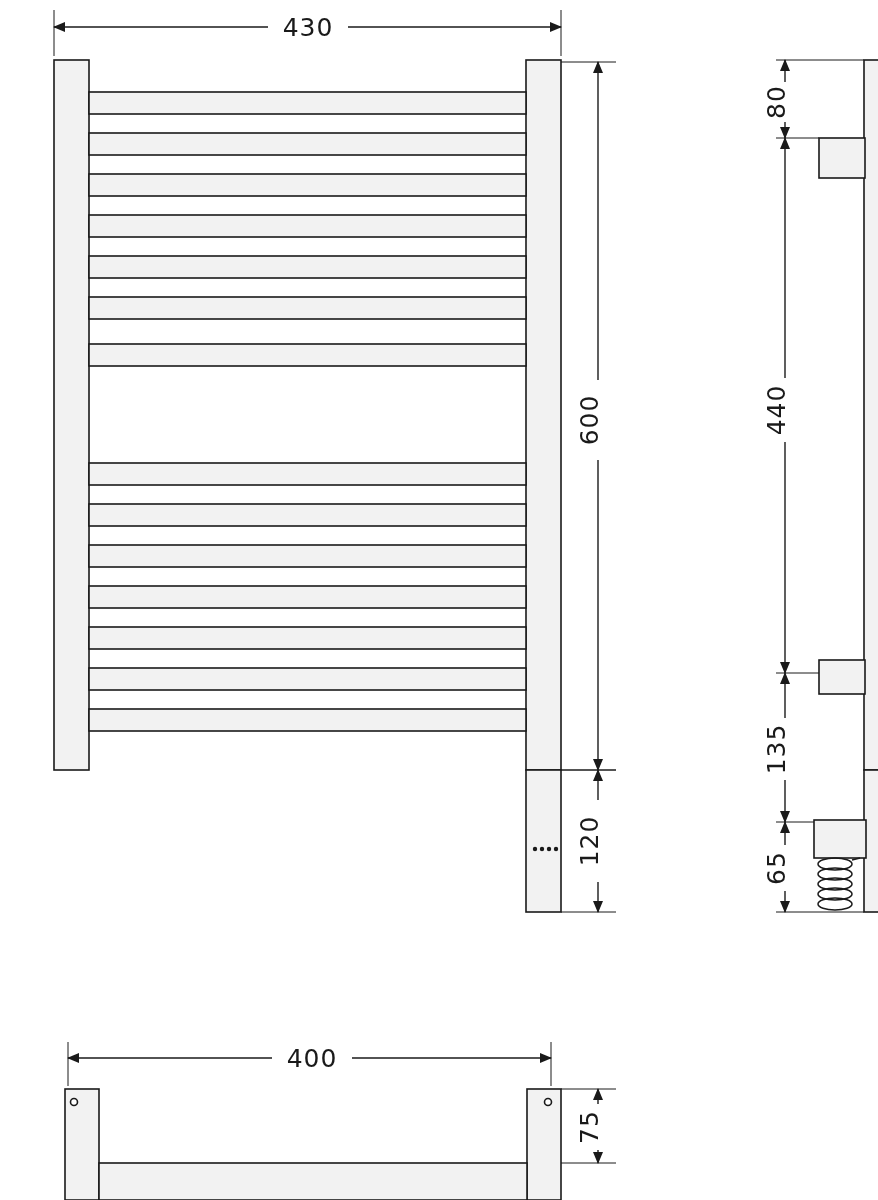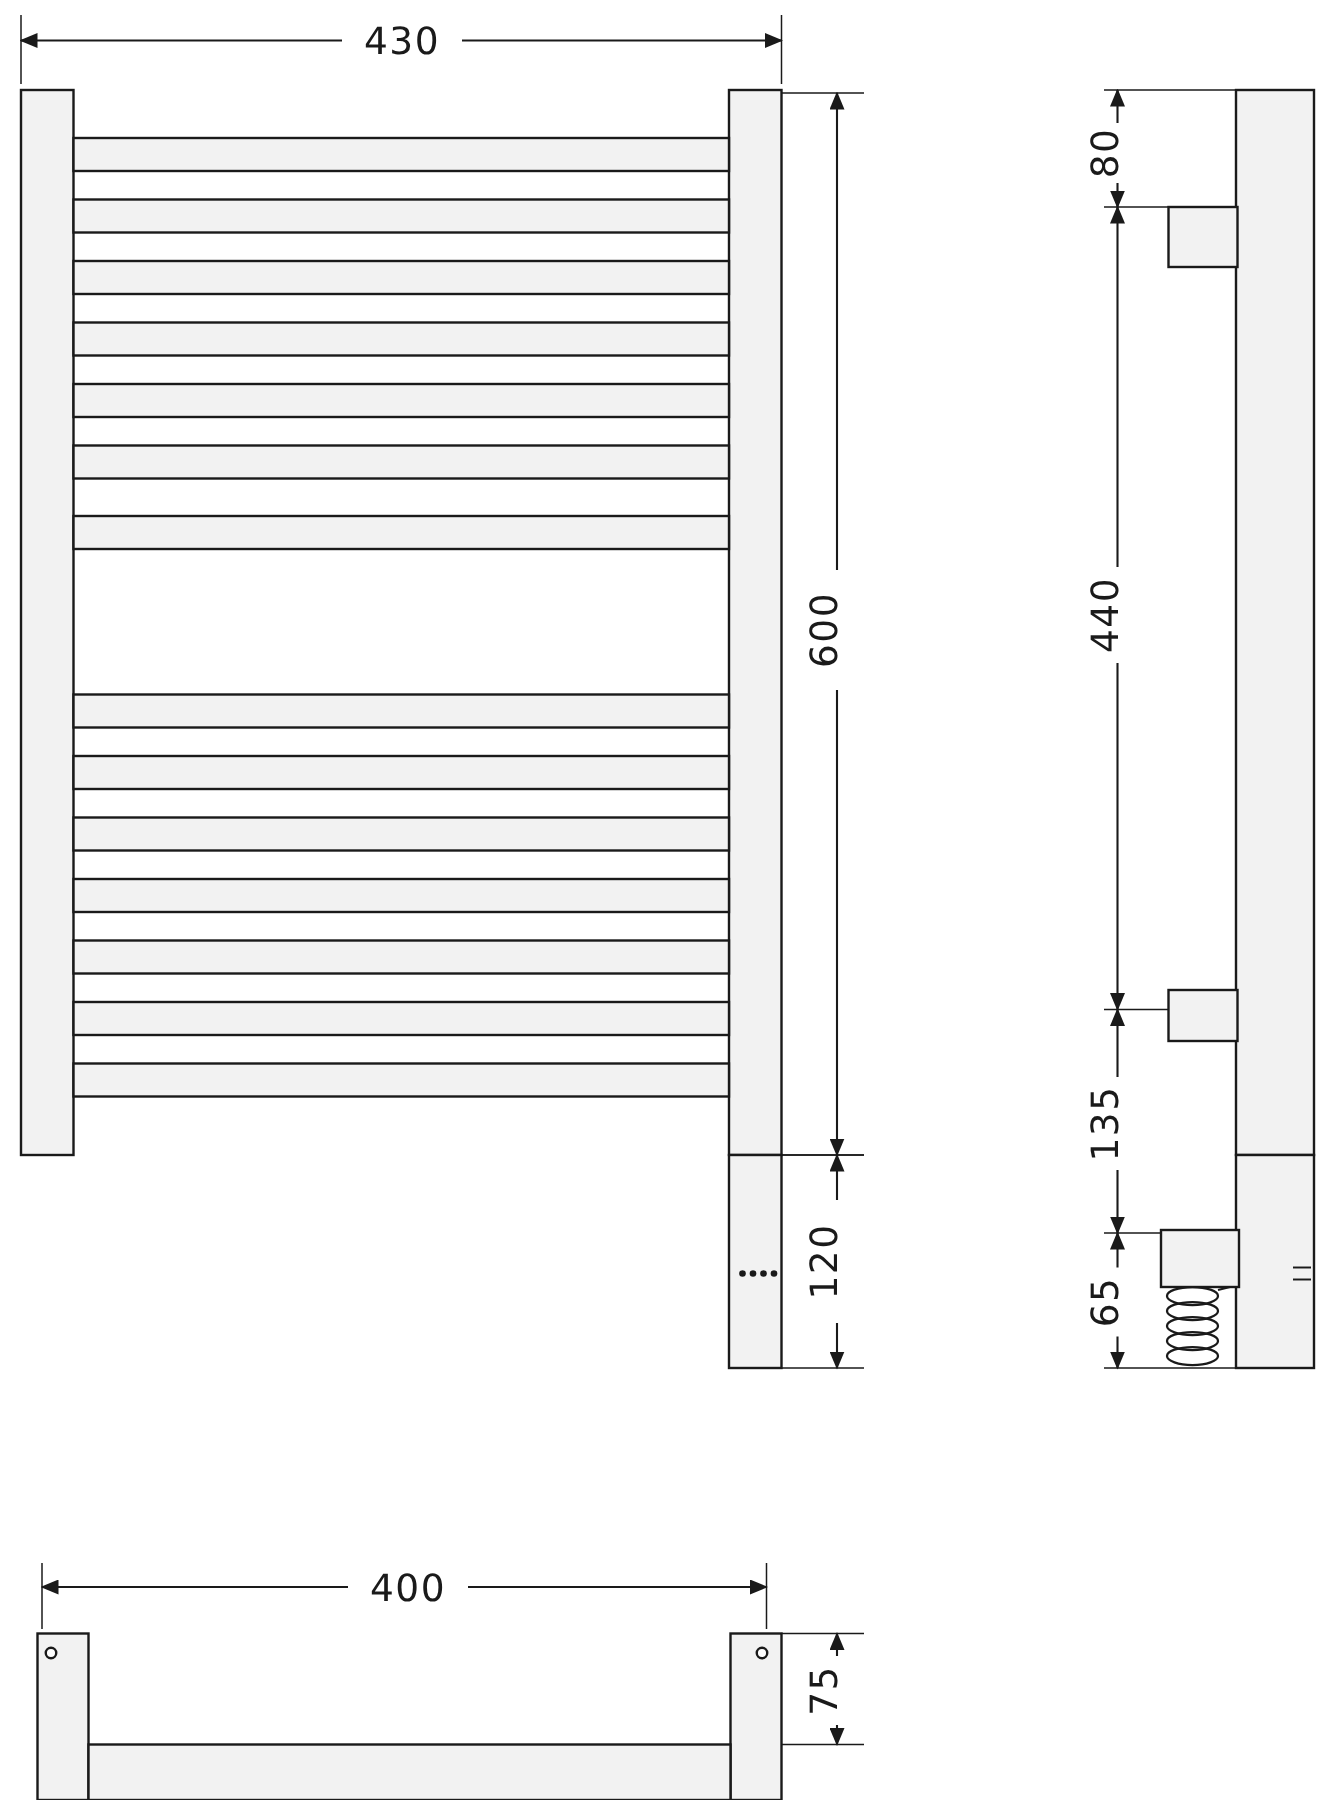--- a/index.html
+++ b/index.html
@@ -1,17 +1,17 @@
 <!DOCTYPE html>
 <html><head>
 <meta charset="utf-8">
 <style>
   html,body{margin:0;padding:0;background:#ffffff;}
   body{width:878px;height:1200px;position:relative;font-family:"DejaVu Sans",sans-serif;overflow:hidden;}
-  .stage{position:absolute;left:0;top:0;width:802px;height:1200px;}
+  .stage{position:absolute;left:0;top:0;width:802px;height:1200px;padding-left:40px;}
   svg{display:block;}
   .dim-text{font-family:"DejaVu Sans",sans-serif;font-size:25px;fill:#1a1a1a;letter-spacing:1px;}
 </style>
 </head>
 <body>
 
 <div class="stage">
 <svg width="878" height="1200" viewBox="0 0 878 1200" xmlns="http://www.w3.org/2000/svg">
 
   <defs>

